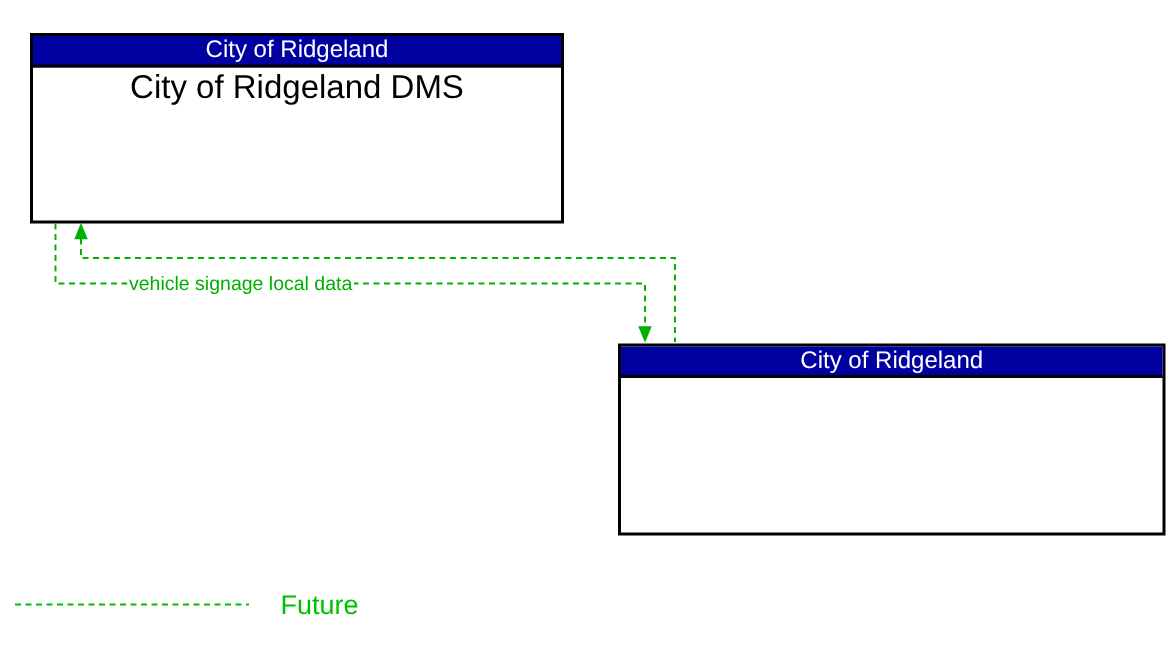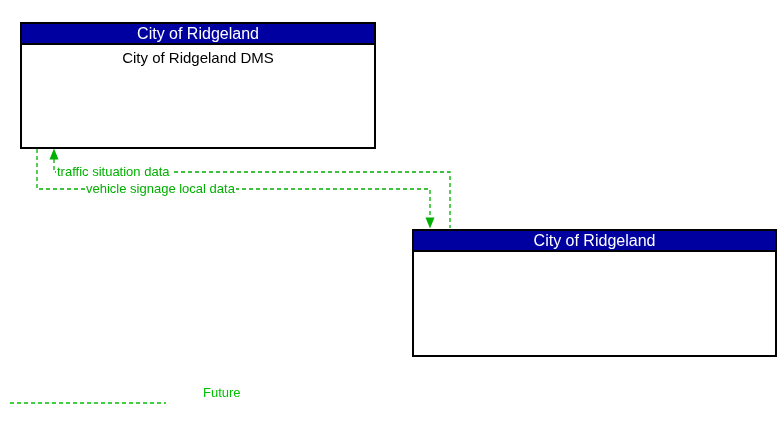--- a/index.html
+++ b/index.html
@@ -36,21 +36,21 @@
     font-size: 16px;
     line-height: 19px;
     height: 19px;
     border-bottom: 2px solid var(--box-border);
     white-space: nowrap;
     overflow: hidden;
   }
   .entity-box .ttl {
     color: #000000;
     text-align: center;
-    font-size: 15px;
+    font-size: 22px;
     line-height: 23px;
     padding-top: 1px;
     white-space: nowrap;
   }
   .box-dms   { left: 20px;  top: 22px;  width: 356px; height: 127px; }
   .box-queue { left: 412px; top: 229px; width: 365px; height: 128px; }
 
   .flow-svg {
     position: absolute;
     left: 0; top: 0;
@@ -77,26 +77,25 @@
     font-size: 13px;
     line-height: 15px;
     white-space: nowrap;
     padding: 0 1px;
     cursor: pointer;
   }
   .lbl-traffic { left: 56px; top: 164px; }
   .lbl-vehicle { left: 43px; top: 181px; margin-left: 42px; }
   .legend-label {
     position: absolute;
-    left: 187px; top: 385px;
+    left: 187px; top: 395px;
     color: var(--legend-green);
-    font-size: 13px;
+    font-size: 18px;
     line-height: 16px;
     white-space: nowrap;
-    margin-left: 16px;
   }
 </style>
 </head>
 <body>
 
 <div class="canvas">
 
   <svg class="flow-svg" viewBox="0 0 783 431" xmlns="http://www.w3.org/2000/svg">
 
     <path class="flow-line" d="M54,159 L54,172 L450,172 L450,228"></path>
@@ -110,18 +109,17 @@
 
   <div class="entity-box box-dms">
     <div class="hdr">City of Ridgeland</div>
     <div class="ttl">City of Ridgeland DMS</div>
   </div>
 
   <div class="entity-box box-queue">
     <div class="hdr">City of Ridgeland</div>
   </div>
 
-  <div class="flow-label lbl-traffic">traffic situation data</div>
   <div class="flow-label lbl-vehicle">vehicle signage local data</div>
 
   <div class="legend-label">Future</div>
 
 </div>
 
 </body></html>

